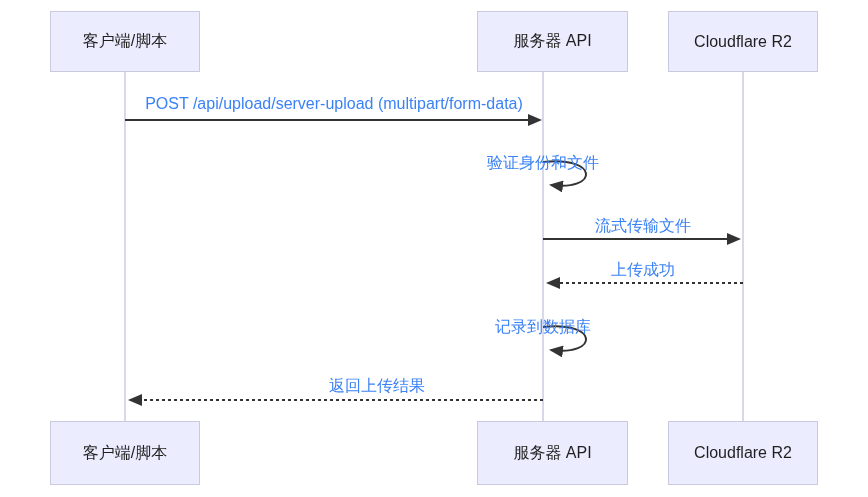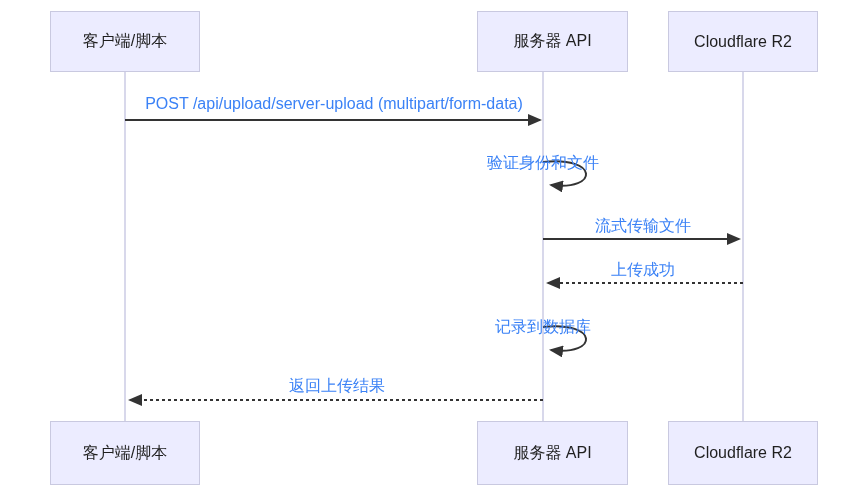--- a/index.html
+++ b/index.html
@@ -22,21 +22,21 @@
   .pos-a3 { left: 668px; text-align: right; }
   .msg {
     position: absolute; font-size: 16px; color: #3b82f6;
     text-align: center; line-height: 19px; white-space: nowrap;
   }
   .msg1 { left: 125px; width: 418px; top: 94px; }
   .loop1 { left: 443px; width: 200px; top: 153px; }
   .msg3 { left: 543px; width: 200px; top: 216px; }
   .msg4 { left: 543px; width: 200px; top: 260px; }
   .loop2 { left: 443px; width: 200px; top: 302px; margin-top: 15px; }
-  .msg6 { left: 125px; width: 424px; top: 376px; }
+  .msg6 { left: 125px; width: 424px; top: 376px; padding-left: 40px; }
   .lifeline { stroke: #cbcbe5; stroke-width: 1.5; }
   .arrow { stroke: #333333; stroke-width: 2; fill: none; }
   .dashed { stroke-dasharray: 3,3; }
 </style>
 </head>
 <body>
 
 <div class="stage">
 
   <svg class="layer" width="868" height="497" viewBox="0 0 868 497">

